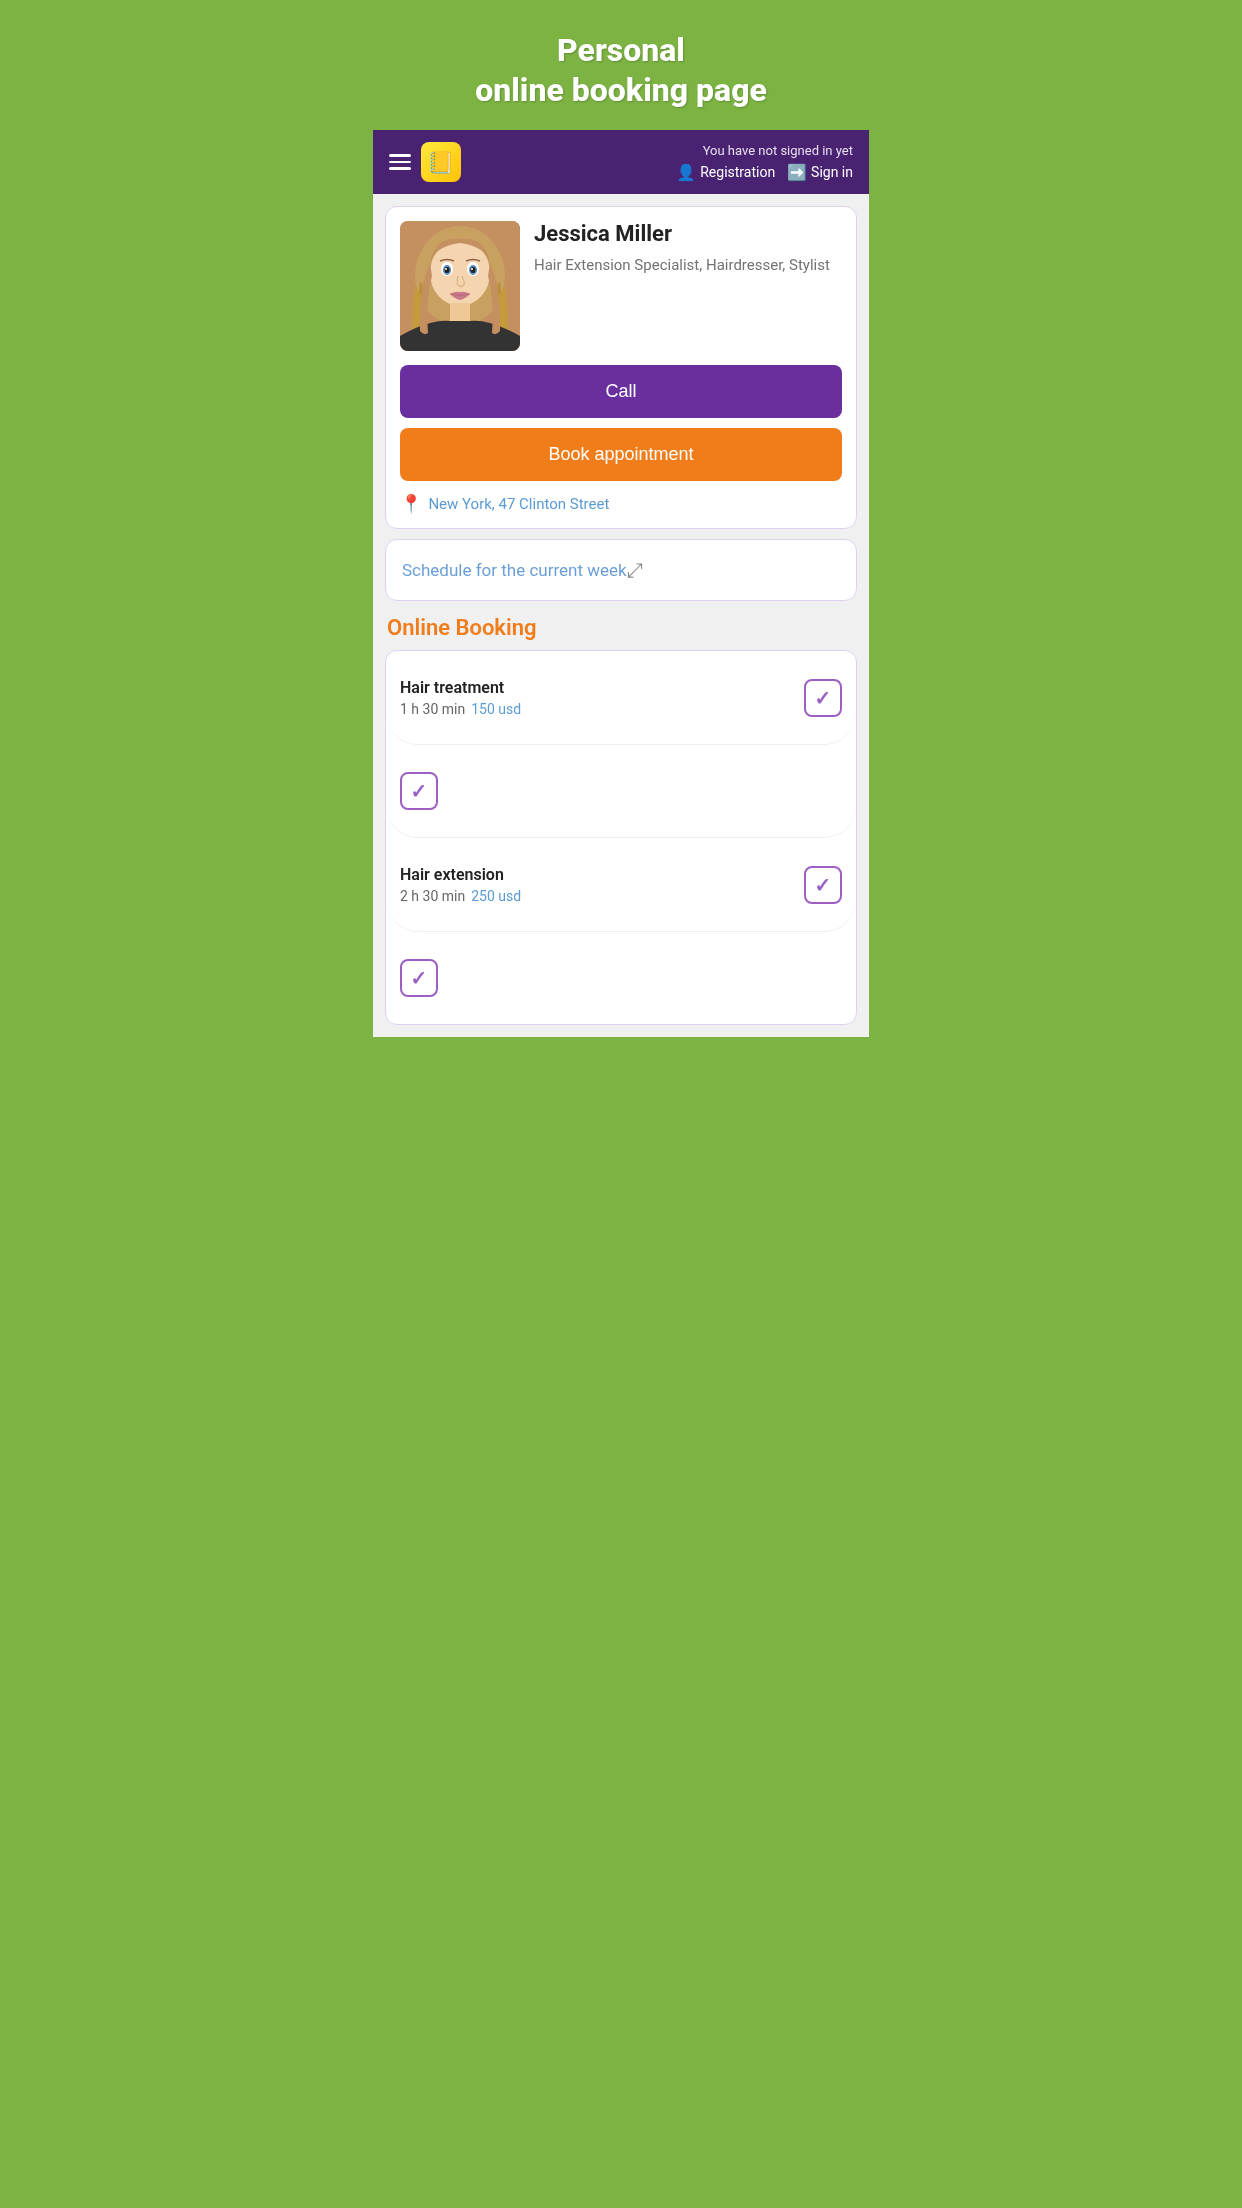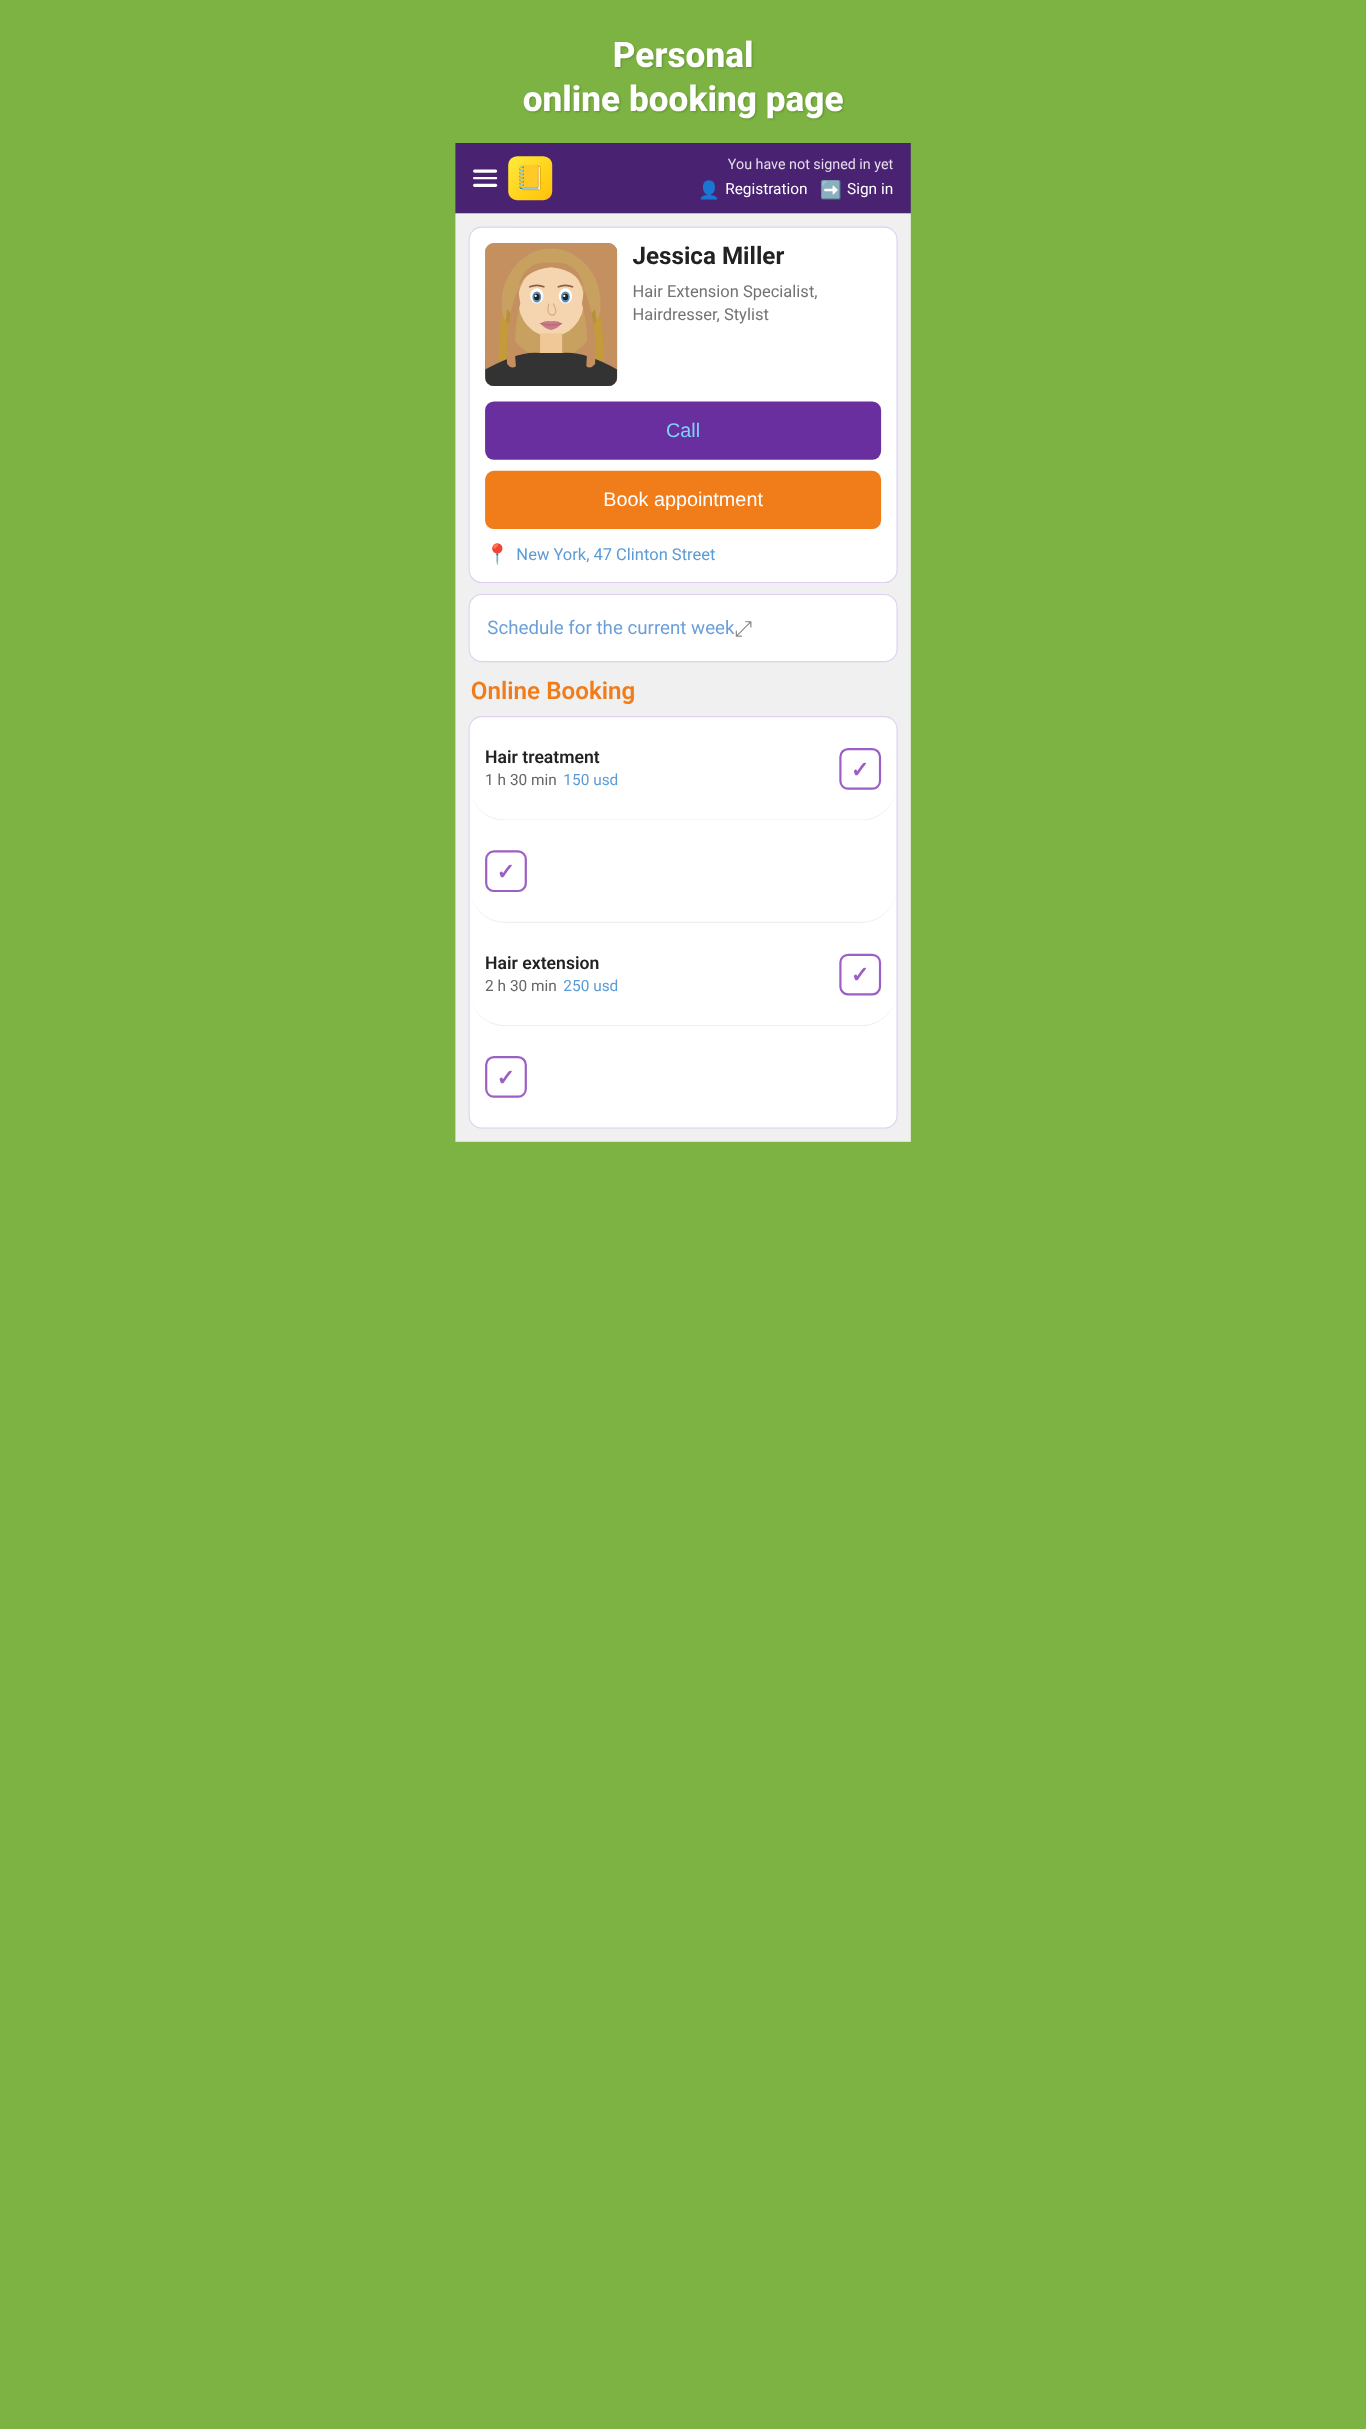--- a/index.html
+++ b/index.html
@@ -6,21 +6,21 @@
     * { box-sizing: border-box; margin: 0; padding: 0; }
     body {
       font-family: -apple-system, BlinkMacSystemFont, 'Segoe UI', Roboto, sans-serif;
       background-color: #7cb342;
       min-height: 100vh;
       display: flex;
       justify-content: center;
       align-items: flex-start;
     }
     .phone-container {
-      width: 414px;
+      width: 496px;
       min-height: 736px;
       background-color: #7cb342;
       padding: 0;
       position: relative;
     }
     .page-title {
       text-align: center;
       color: white;
       font-size: 32px;
       font-weight: 800;
@@ -125,21 +125,21 @@
       line-height: 1.2;
     }
     .profile-title {
       font-size: 15px;
       color: #737373;
       line-height: 1.4;
     }
     .btn-call {
       width: 100%;
       background-color: #6a2f9e;
-      color: #7dd3fc;
+      color: #ffffff;
       border: none;
       border-radius: 8px;
       padding: 16px;
       font-size: 18px;
       font-weight: 500;
       cursor: pointer;
       margin-bottom: 10px;
     }
     .btn-book {
       width: 100%;

